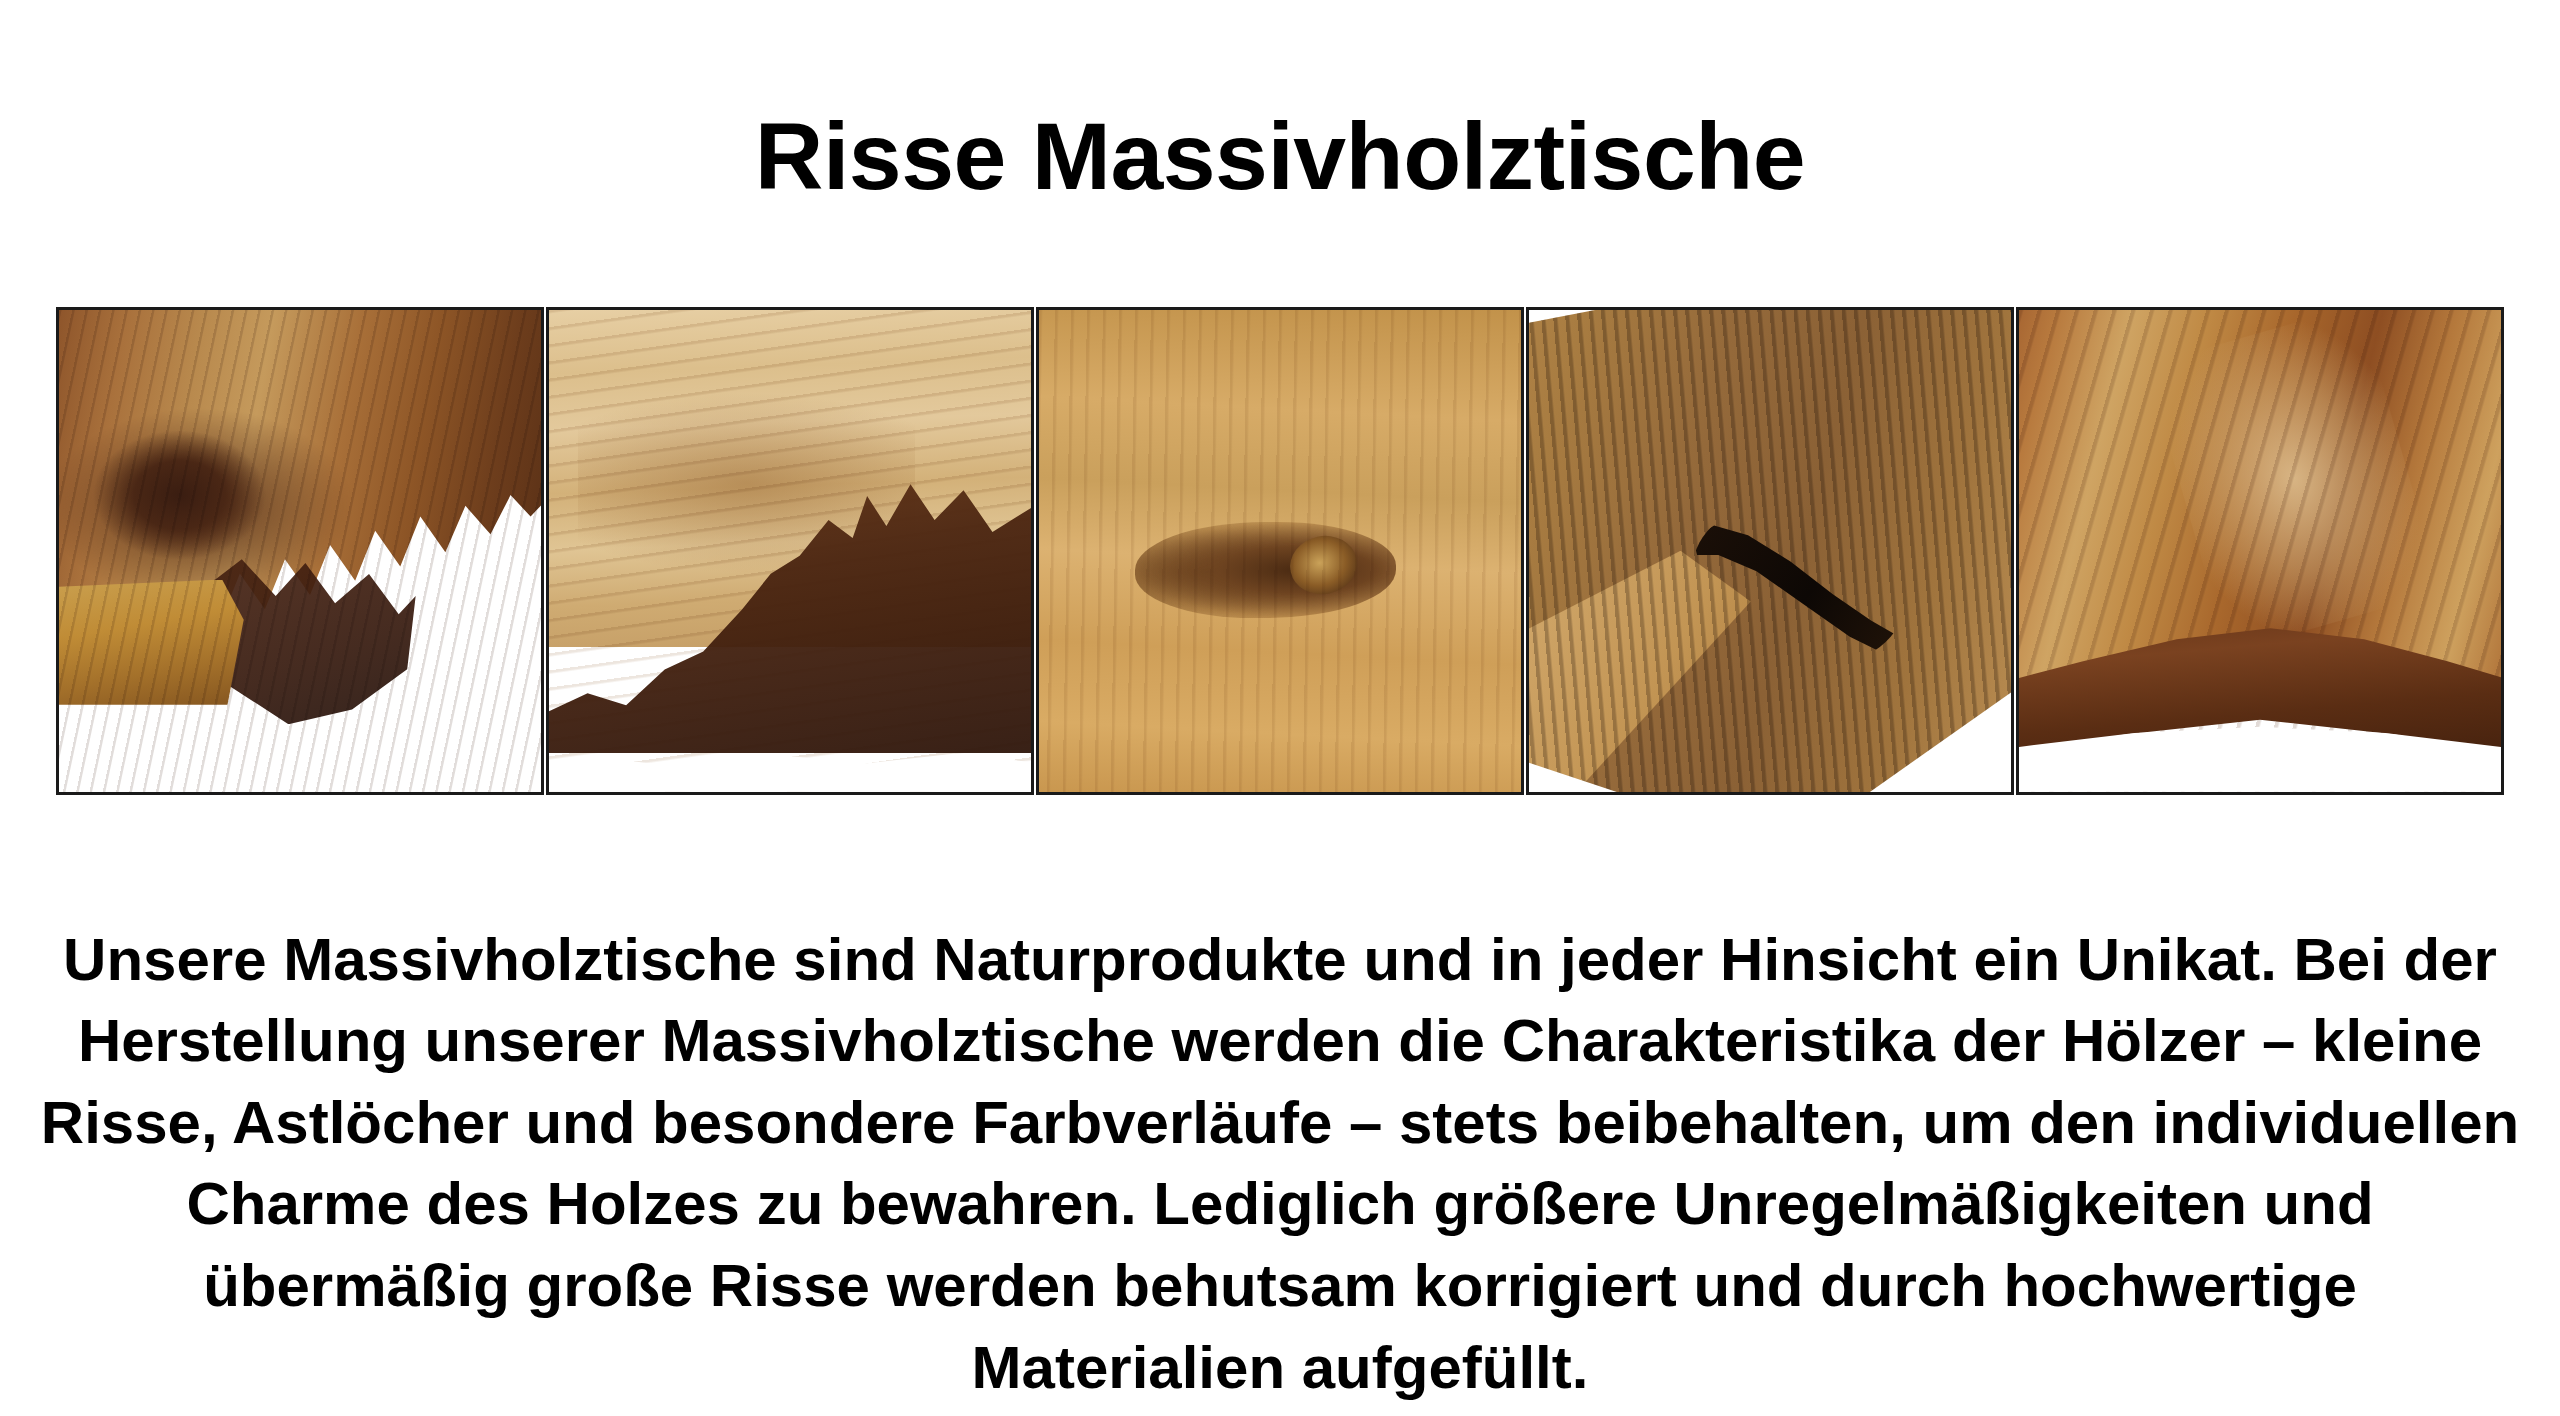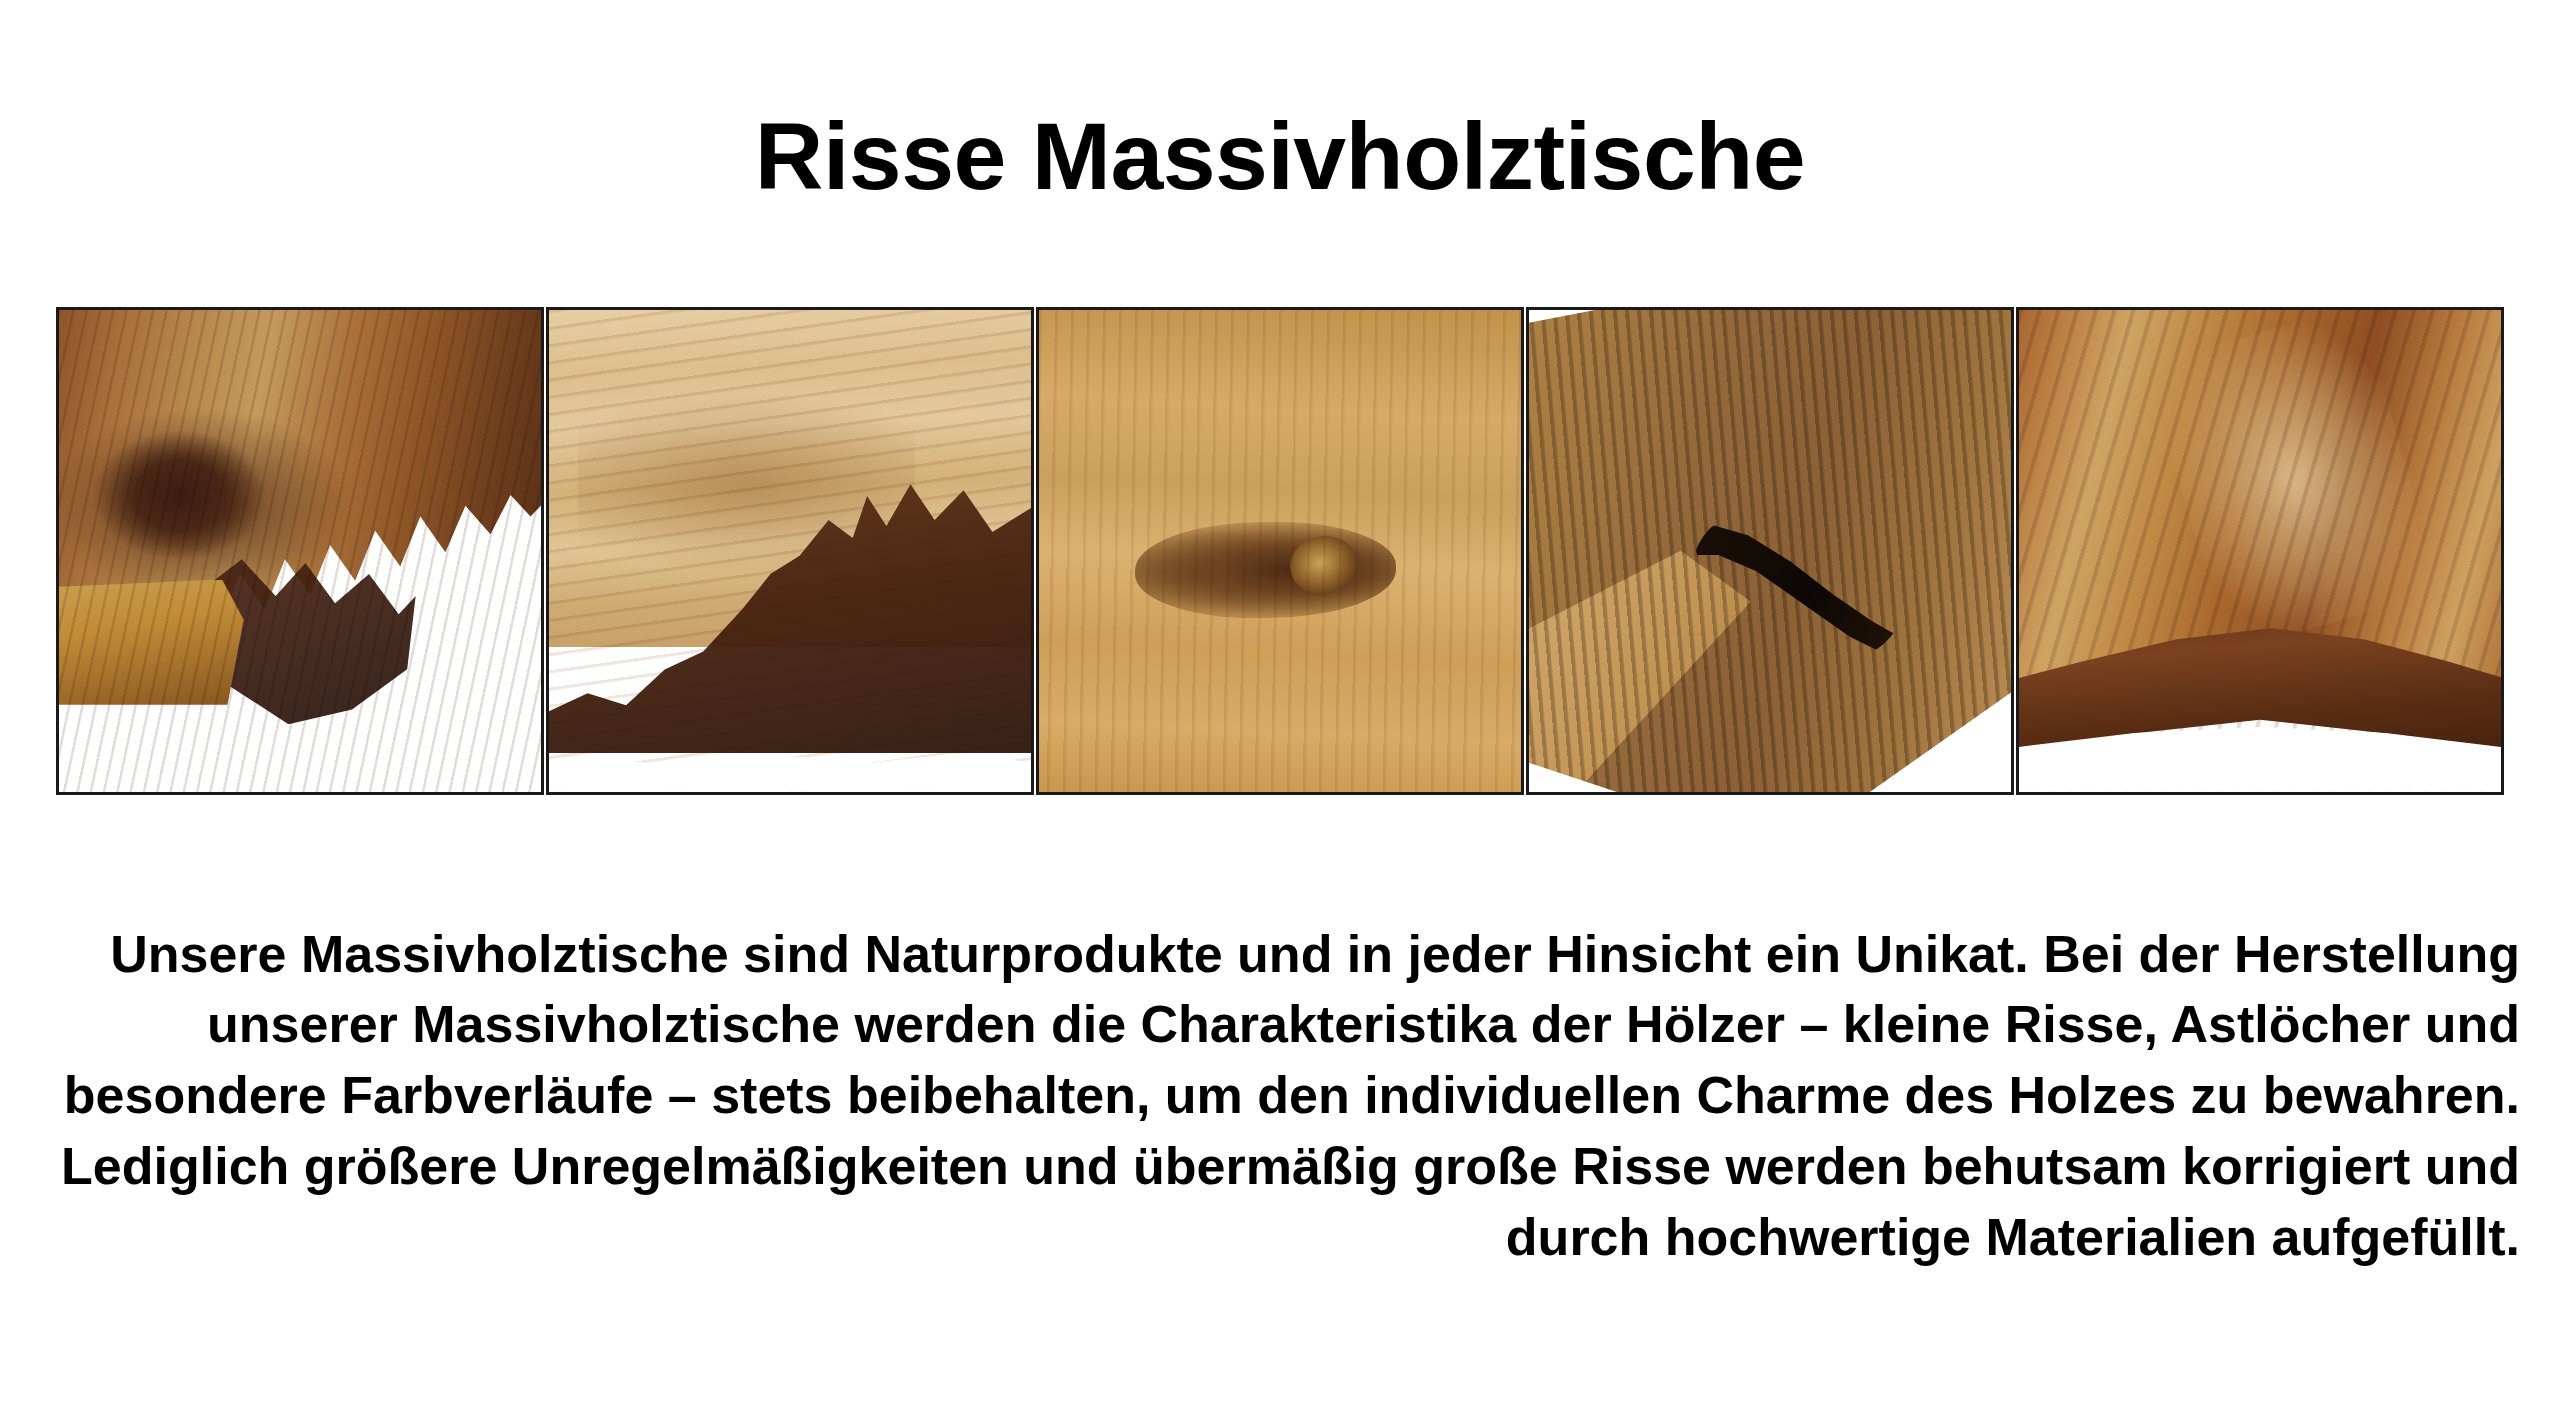--- a/index.html
+++ b/index.html
@@ -282,22 +282,22 @@
     clip-path: polygon(0% 42%, 24% 24%, 50% 16%, 76% 24%, 100% 42%, 100% 100%, 0% 100%);
   }
 
   
   .body-text {
     position: absolute;
     top: 855px;
     left: 50%;
     transform: translateX(-50%);
     width: 2480px;
-    text-align: right;
-    font-size: 52px;
+    text-align: center;
+    font-size: 60px;
     font-weight: bold;
     line-height: 1.36;
     color: #000000;
   }
   .body-text p {
     margin: 0;
   }
   .body-text p + p {
     margin-top: 0;
   }

